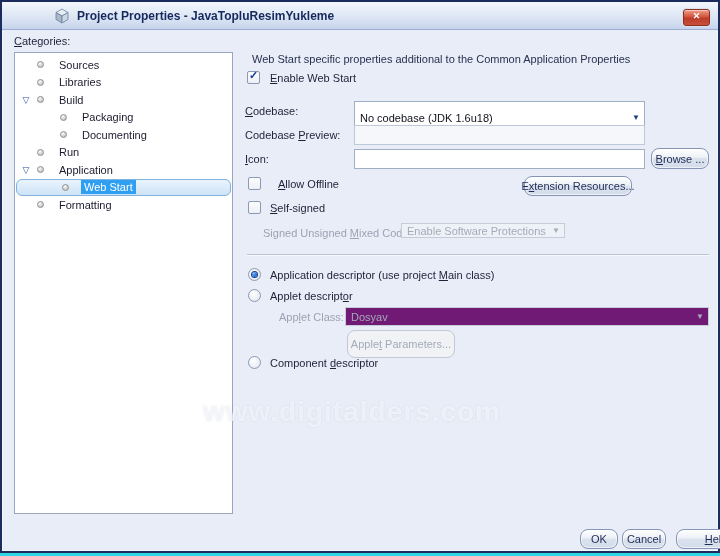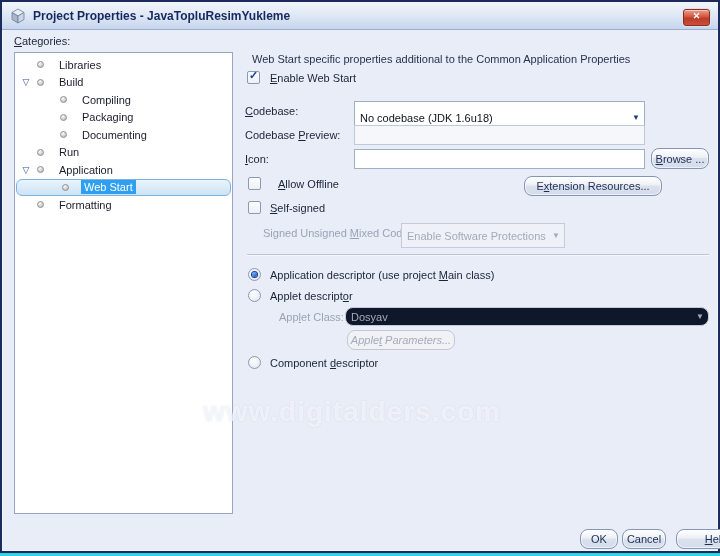--- a/index.html
+++ b/index.html
@@ -13,21 +13,21 @@
     position:absolute;top:0;left:0;width:720px;height:553px;
     box-sizing:border-box;border:2px solid #1c2b5e;
     background:#e9edf8;
     box-shadow:inset 0 0 0 1px #f2f6fc;
   }
   
   .titlebar{
     position:absolute;top:0;left:0;right:0;height:27px;
     background:linear-gradient(#f3f7fc,#dde6f4 55%,#c6d4ec);
     border-bottom:1px solid #9dadd0;
-    display:flex;align-items:center;
+    display:flex;align-items:center;padding-left:44px;
   }
   .title-icon{width:16px;height:16px;margin-left:8px;}
   .title-text{margin-left:7px;font-size:12px;font-weight:bold;color:#16295e;}
   .close-btn{
     position:absolute;top:7px;right:8px;width:25px;height:15px;
     background:linear-gradient(#ef9f88,#d3563f 45%,#bb3c2a 55%,#c8503a);
     border:1px solid #8e2d1f;border-radius:3px;
     box-shadow:inset 0 1px 0 rgba(255,255,255,.45), 0 0 0 1px #d8e2f0;
     color:#fff;font-size:9px;font-weight:bold;line-height:13px;text-align:center;
     cursor:default;
@@ -84,21 +84,21 @@
   }
   .field.disabled{background:#f6f7fa;border-color:#c0c9d8;}
   .combo{
     position:absolute;box-sizing:border-box;display:flex;align-items:center;
     background:#fff;border:1px solid #9fb0c6;font-size:11px;color:#10131c;
     padding-left:5px;
   }
   .combo .arrow{margin-left:auto;width:16px;text-align:center;font-size:8px;color:#1f3d7a;}
   .combo.disabled{background:#eef1f7;border-color:#c6cbd8;color:#a4abb8;}
   .combo.disabled .arrow{color:#a4abb8;}
-  .combo.disabled.lighter{background:#0f172a;border-radius:8px;}
+  .combo.disabled.lighter{background:#701a75;}
   .btn{
     position:absolute;box-sizing:border-box;display:flex;align-items:center;justify-content:center;
     font-size:11px;color:#1e2c55;white-space:nowrap;
     background:linear-gradient(#ffffff,#ecf0f6 45%,#dbe2ee 50%,#d3dcea);
     border:1px solid #8695b5;border-radius:8px;
     box-shadow:inset 0 0 0 1px rgba(255,255,255,.6);
   }
   .btn.disabled{
     color:#a4abb8;background:#f0f2f6;border-color:#c3c8d4;box-shadow:none;
   }
@@ -129,31 +129,31 @@
     <div class="close-btn">
       <span>✕</span>
     </div>
   </div>
 
   <div class="lbl categories-label"><u>C</u>ategories:</div>
   <div class="tree-panel">
       <div class="tree-row level1">
         <span class="twisty"></span>
         <span class="bullet"></span>
+        <span class="tree-label">Sources</span>
+      </div>
+      <div class="tree-row level1">
+        <span class="twisty"></span>
+        <span class="bullet"></span>
         <span class="tree-label">Libraries</span>
       </div>
       <div class="tree-row level1">
         <span class="twisty">▽</span>
         <span class="bullet"></span>
         <span class="tree-label">Build</span>
-      </div>
-      <div class="tree-row level2">
-        <span class="twisty"></span>
-        <span class="bullet"></span>
-        <span class="tree-label">Compiling</span>
       </div>
       <div class="tree-row level2">
         <span class="twisty"></span>
         <span class="bullet"></span>
         <span class="tree-label">Packaging</span>
       </div>
       <div class="tree-row level2">
         <span class="twisty"></span>
         <span class="bullet"></span>
         <span class="tree-label">Documenting</span>
@@ -197,49 +197,49 @@
   <div class="field disabled" style="left:352px;top:123px;width:291px;height:20px;"></div>
 
   <div class="lbl" style="left:243px;top:151px;"><u>I</u>con:</div>
   <div class="field" style="left:352px;top:147px;width:291px;height:20px;"></div>
   <div class="btn" style="left:649px;top:146px;width:58px;height:21px;">
     <span><u>B</u>rowse ...</span>
   </div>
 
   <div class="checkbox" style="left:246px;top:175px;"></div>
   <div class="lbl" style="left:268px;top:176px;margin-left:8px;"><u>A</u>llow Offline</div>
-  <div class="btn" style="left:522px;top:174px;width:138px;height:20px;">
+  <div class="btn" style="left:522px;top:174px;width:108px;height:20px;">
     <span>E<u>x</u>tension Resources...</span>
   </div>
 
   <div class="checkbox" style="left:246px;top:199px;"></div>
   <div class="lbl" style="left:268px;top:200px;"><u>S</u>elf-signed</div>
 
   <div class="lbl disabled" style="left:261px;top:225px;">Signed Unsigned <u>M</u>ixed Code:</div>
-  <div class="combo disabled" style="left:399px;top:221px;width:164px;height:25px;">
+  <div class="combo disabled" style="left:399px;top:221px;width:164px;height:15px;">
     <span>Enable Software Protections</span>
     <span class="arrow">▼</span>
   </div>
 
   <div class="sep" style="left:245px;top:252px;width:462px;"></div>
 
   <div class="radio" style="left:246px;top:266px;">
     <span class="radio-dot"></span>
   </div>
   <div class="lbl" style="left:268px;top:267px;">Application descriptor (use project <u>M</u>ain class)</div>
 
   <div class="radio" style="left:246px;top:287px;"></div>
   <div class="lbl" style="left:268px;top:288px;">Applet descript<u>o</u>r</div>
 
   <div class="lbl disabled" style="left:277px;top:309px;">App<u>l</u>et Class:</div>
   <div class="combo disabled lighter" style="left:343px;top:305px;width:364px;height:19px;">
     <span>Dosyav</span>
     <span class="arrow">▼</span>
   </div>
-  <div class="btn disabled" style="left:345px;top:328px;width:108px;height:20px;font-style:italic;">
+  <div class="btn disabled" style="left:345px;top:328px;width:108px;height:28px;">
     <span>Apple<u>t</u> Parameters...</span>
   </div>
 
   <div class="radio" style="left:246px;top:354px;"></div>
   <div class="lbl" style="left:268px;top:355px;">Component <u>d</u>escriptor</div>
 
   <div class="watermark">www.digitalders.com</div>
 
   <div class="btn" style="left:578px;top:527px;width:38px;height:20px;">
     <span>OK</span>

